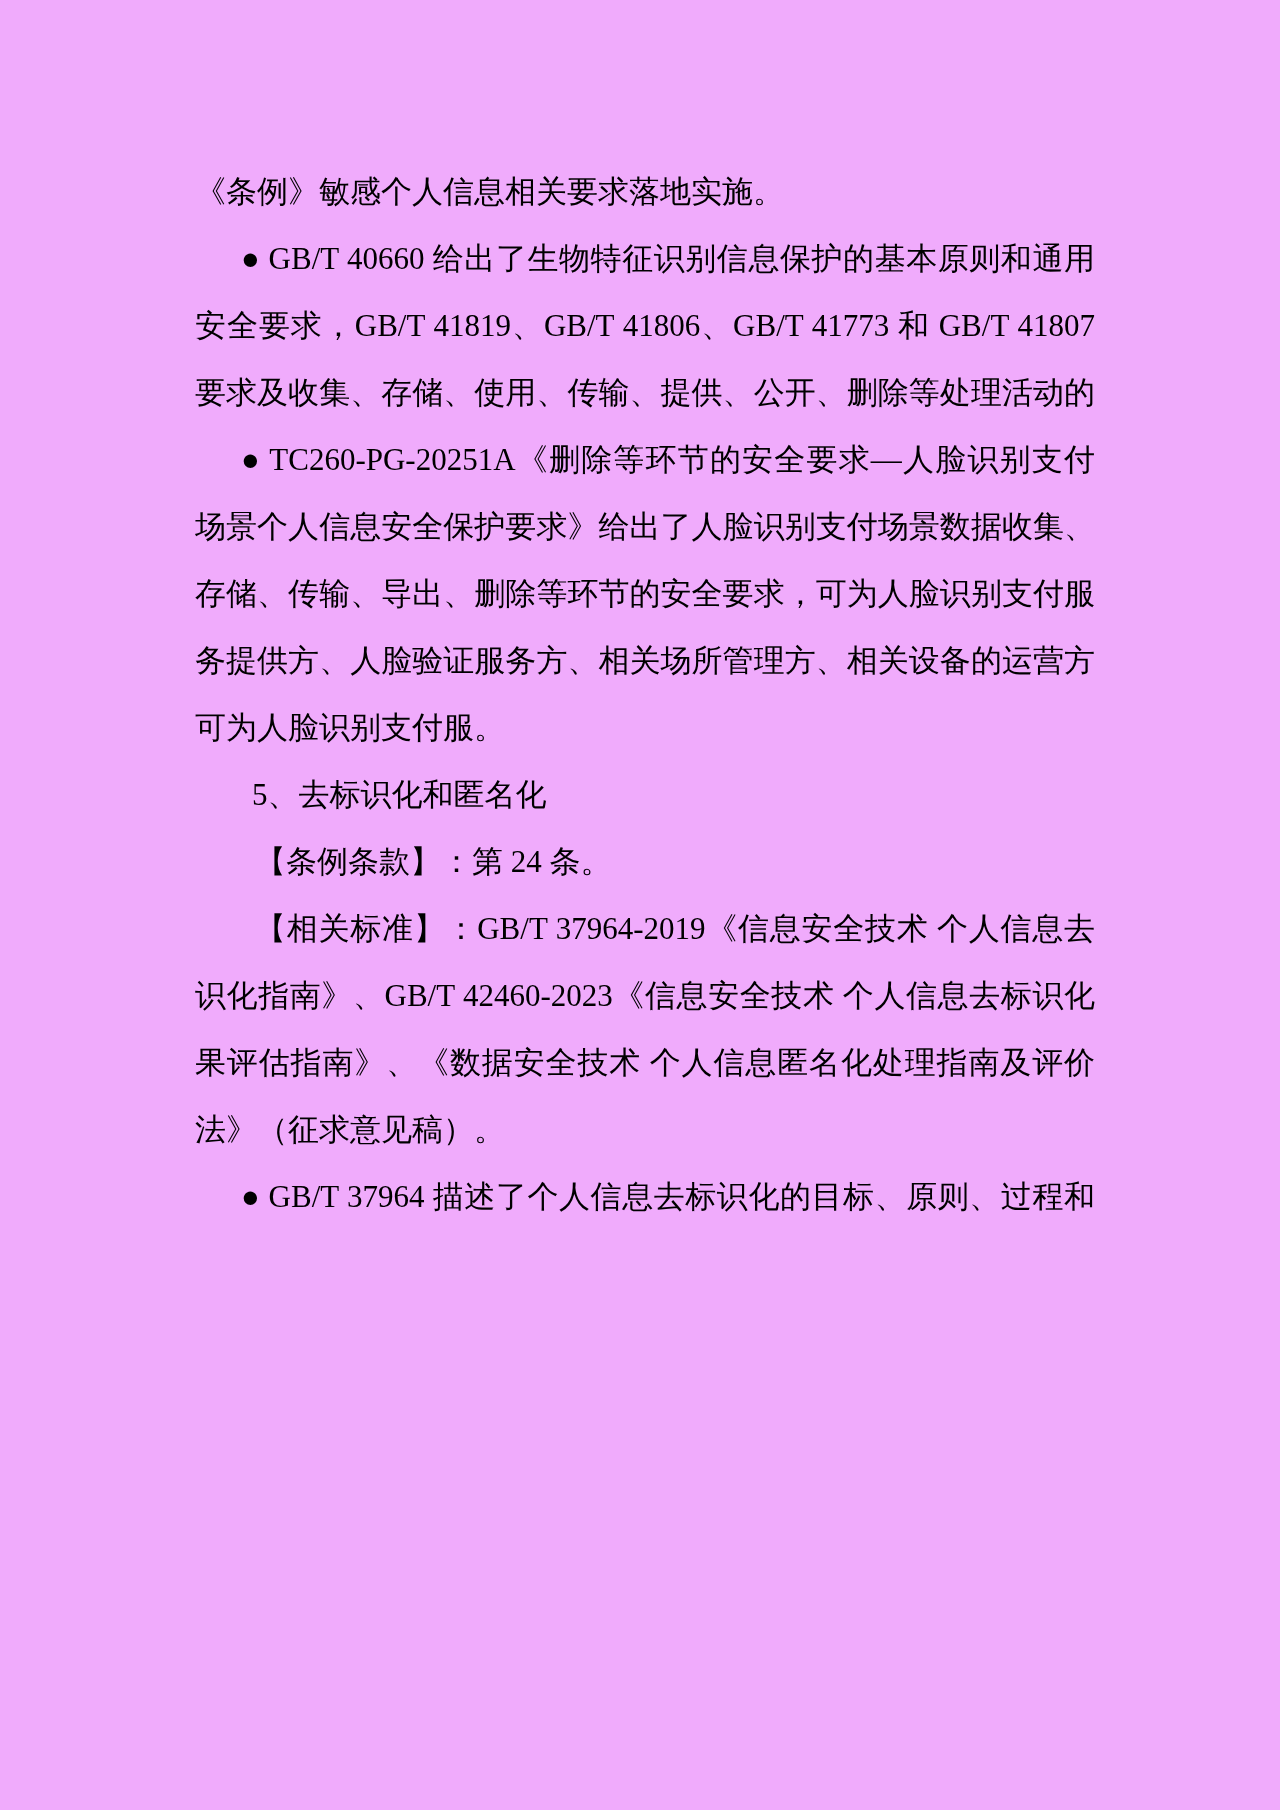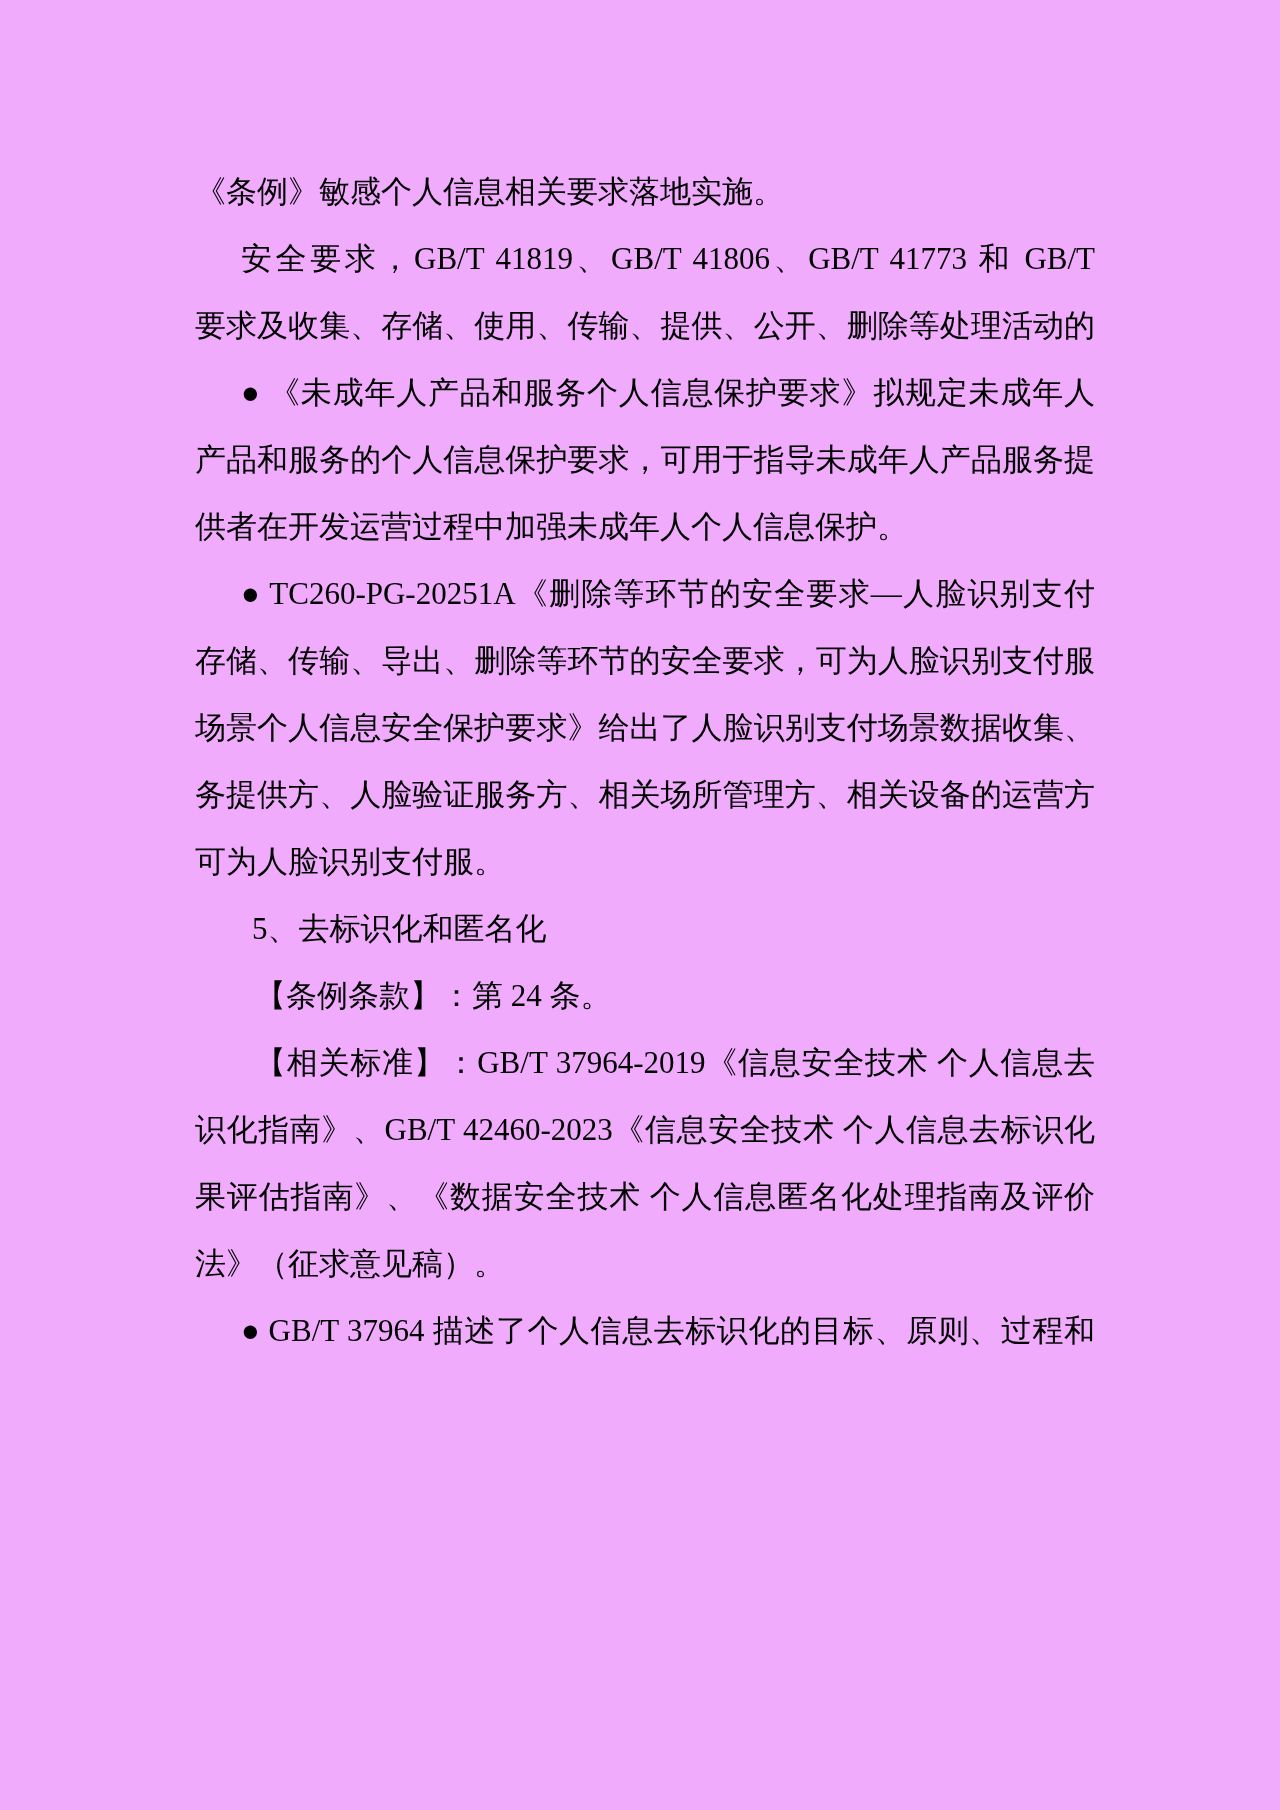--- a/index.html
+++ b/index.html
@@ -44,32 +44,28 @@
 </style>
 </head>
 <body>
 
 <div class="page" style="background: #f0abfc; color: rgb(0, 0, 0);">
   <div class="text-block">
       <div class="paragraph k-body">
         <div class="line"><span class="seg">《条例》敏感个人信息相关要求落地实施。</span></div>
       </div>
       <div class="paragraph k-bullet">
+        <div class="line fill"><span class="seg">● GB/T 40660 给出了生物特征识别信息保护的基本原则和通用</span></div>
         <div class="line fill"><span class="seg">安全要求，GB/T 41819、GB/T 41806、GB/T 41773 和 GB/T 41807</span></div>
         <div class="line fill"><span class="seg">要求及收集、存储、使用、传输、提供、公开、删除等处理活动的</span></div>
       </div>
       <div class="paragraph k-bullet">
-        <div class="line fill"><span class="seg">● 《未成年人产品和服务个人信息保护要求》拟规定未成年人</span></div>
-        <div class="line fill"><span class="seg">产品和服务的个人信息保护要求，可用于指导未成年人产品服务提</span></div>
-        <div class="line"><span class="seg">供者在开发运营过程中加强未成年人个人信息保护。</span></div>
-      </div>
-      <div class="paragraph k-bullet">
         <div class="line fill"><span class="seg">● TC260-PG-20251A《删除等环节的安全要求—人脸识别支付</span></div>
+        <div class="line fill"><span class="seg">场景个人信息安全保护要求》给出了人脸识别支付场景数据收集、</span></div>
         <div class="line fill"><span class="seg">存储、传输、导出、删除等环节的安全要求，可为人脸识别支付服</span></div>
-        <div class="line fill"><span class="seg">场景个人信息安全保护要求》给出了人脸识别支付场景数据收集、</span></div>
         <div class="line fill"><span class="seg">务提供方、人脸验证服务方、相关场所管理方、相关设备的运营方</span></div>
         <div class="line"><span class="seg">可为人脸识别支付服。</span></div>
       </div>
       <div class="paragraph k-heading">
         <div class="line"><span class="seg bold">5、去标识化和匿名化</span></div>
       </div>
       <div class="paragraph k-label">
         <div class="line"><span class="seg bold">【条例条款】：</span><span class="seg">第 24 条。</span></div>
       </div>
       <div class="paragraph k-label">

